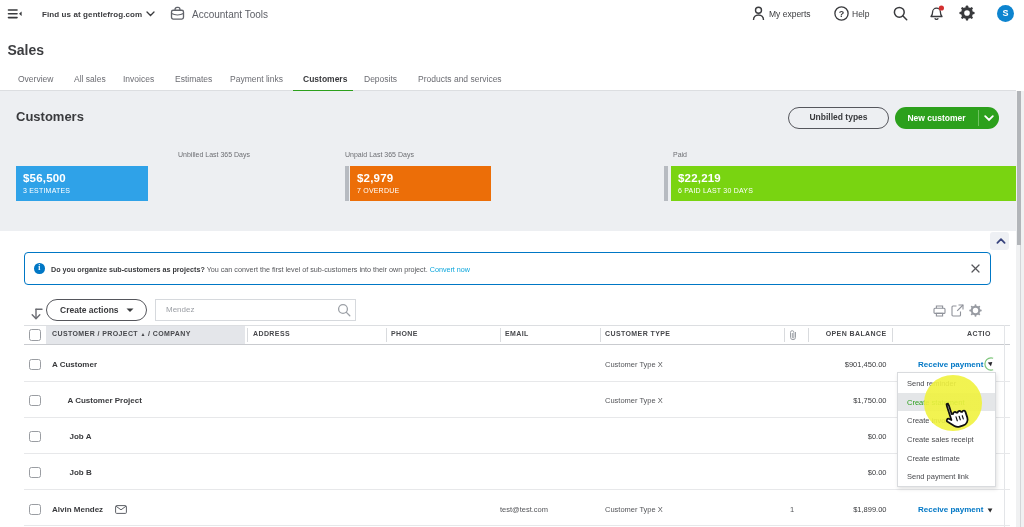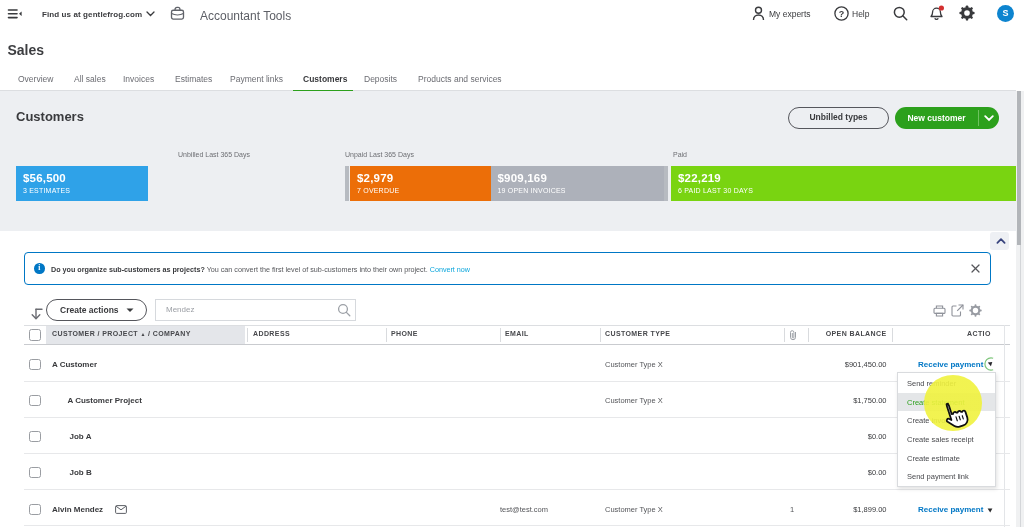--- a/index.html
+++ b/index.html
@@ -35,21 +35,21 @@
 </svg>
 <div class="abs" style="left:42px;top:9.5px;font-size:8px;font-weight:bold;color:#393a3d;letter-spacing:.1px">Find us at gentlefrog.com</div>
 <svg class="abs" style="left:146px;top:11px" width="9" height="6" viewBox="0 0 9 6">
       <path d="M1 1 l3.5 3.5 L8 1" fill="none" stroke="#393a3d" stroke-width="1.3" stroke-linecap="round"></path>
     </svg>
 <svg class="abs" style="left:170px;top:6px" width="15" height="15" viewBox="0 0 16 15">
  <rect x="1.6" y="4" width="12.8" height="9.4" rx="1.8" fill="none" stroke="#60636a" stroke-width="1.4"></rect>
  <path d="M5.4 4 V3 a2 2 0 0 1 2-2 h1.2 a2 2 0 0 1 2 2 V4" fill="none" stroke="#60636a" stroke-width="1.4"></path>
  <path d="M1.8 7.6 C5 9.6 11 9.6 14.2 7.6" fill="none" stroke="#60636a" stroke-width="1.2"></path>
 </svg>
-<div class="abs" style="left:200px;top:9px;font-size:12px;color:#5d5f66">Accountant Tools</div>
+<div class="abs" style="left:192px;top:9px;font-size:10px;color:#5d5f66">Accountant Tools</div>
 
 <svg class="abs" style="left:752px;top:6px" width="13" height="15" viewBox="0 0 13 15">
  <circle cx="6.5" cy="4.2" r="3" fill="none" stroke="#393a3d" stroke-width="1.4"></circle>
  <path d="M1.5 14 c0-3.1 2.2-5 5-5 s5 1.9 5 5" fill="none" stroke="#393a3d" stroke-width="1.4"></path>
 </svg>
 <div class="abs" style="left:769px;top:9px;font-size:8.5px;color:#393a3d">My experts</div>
 <svg class="abs" style="left:834px;top:6px" width="15" height="15" viewBox="0 0 15 15">
  <circle cx="7.5" cy="7.5" r="6.6" fill="none" stroke="#393a3d" stroke-width="1.3"></circle>
  <text x="7.5" y="10.6" font-size="9" font-weight="bold" fill="#393a3d" text-anchor="middle" font-family="Liberation Sans">?</text>
 </svg>
@@ -107,24 +107,20 @@
 
 <div class="seg" style="left:16px;width:132px;background:#2fa2e8">
       <div class="v">$56,500</div>
       <div class="l">3 ESTIMATES</div>
     </div>
 <div class="abs" style="left:344.5px;top:166px;width:4.5px;height:35px;background:#b7bbc1"></div>
 <div class="seg" style="left:350px;width:140.5px;background:#ec6e08">
       <div class="v">$2,979</div>
       <div class="l">7 OVERDUE</div>
     </div>
-<div class="seg" style="left:490.5px;width:173.5px;background:#adb1ba">
-      <div class="v">$909,169</div>
-      <div class="l">19 OPEN INVOICES</div>
-    </div>
 <div class="abs" style="left:664px;top:166px;width:4px;height:35px;background:#b7bbc1"></div>
 <div class="seg" style="left:671px;width:365px;background:#79d411">
       <div class="v">$22,219</div>
       <div class="l">6 PAID LAST 30 DAYS</div>
     </div>
 
 <div class="abs" style="left:990px;top:232px;width:19px;height:18px;background:#eef0f4;border-radius:3px"></div>
 <svg class="abs" style="left:996px;top:237px" width="10" height="8" viewBox="0 0 10 8">
       <path d="M1.4 5.8 L5 2.2 L8.6 5.8" fill="none" stroke="#39447e" stroke-width="1.8" stroke-linecap="round" stroke-linejoin="round"></path>
     </svg>

